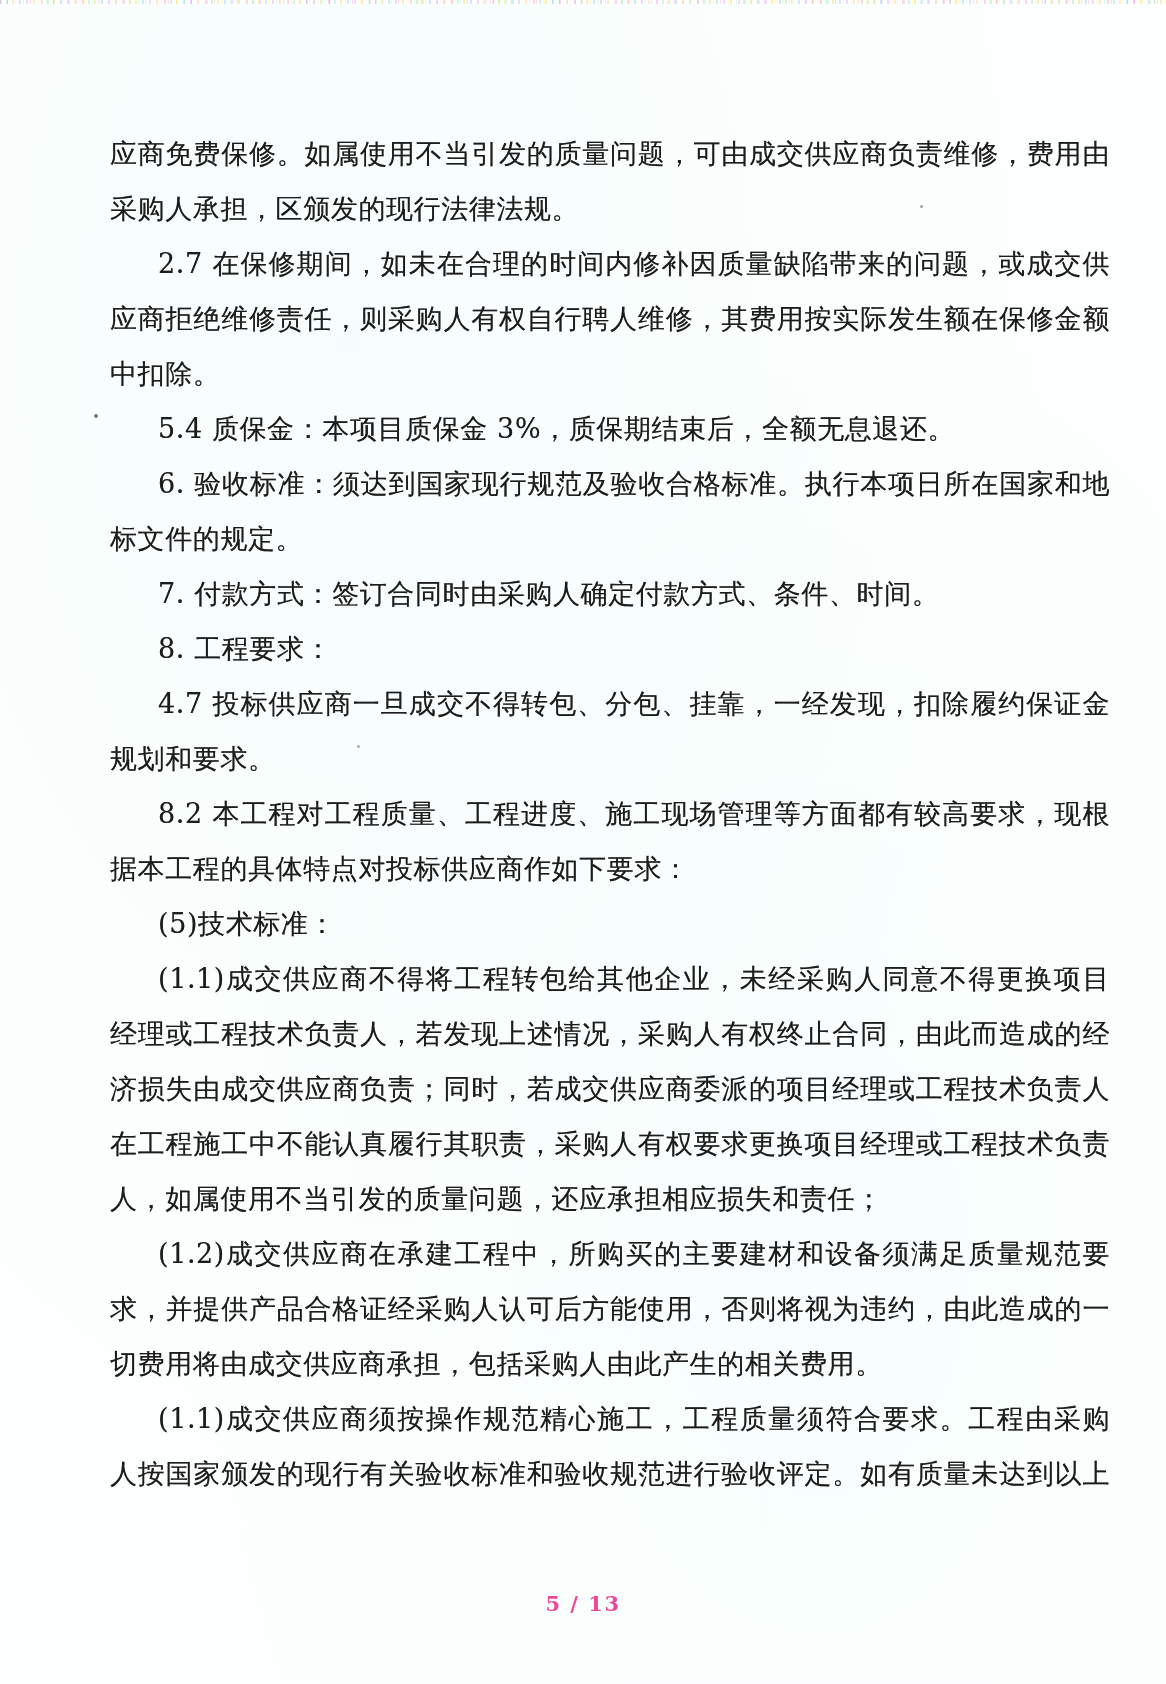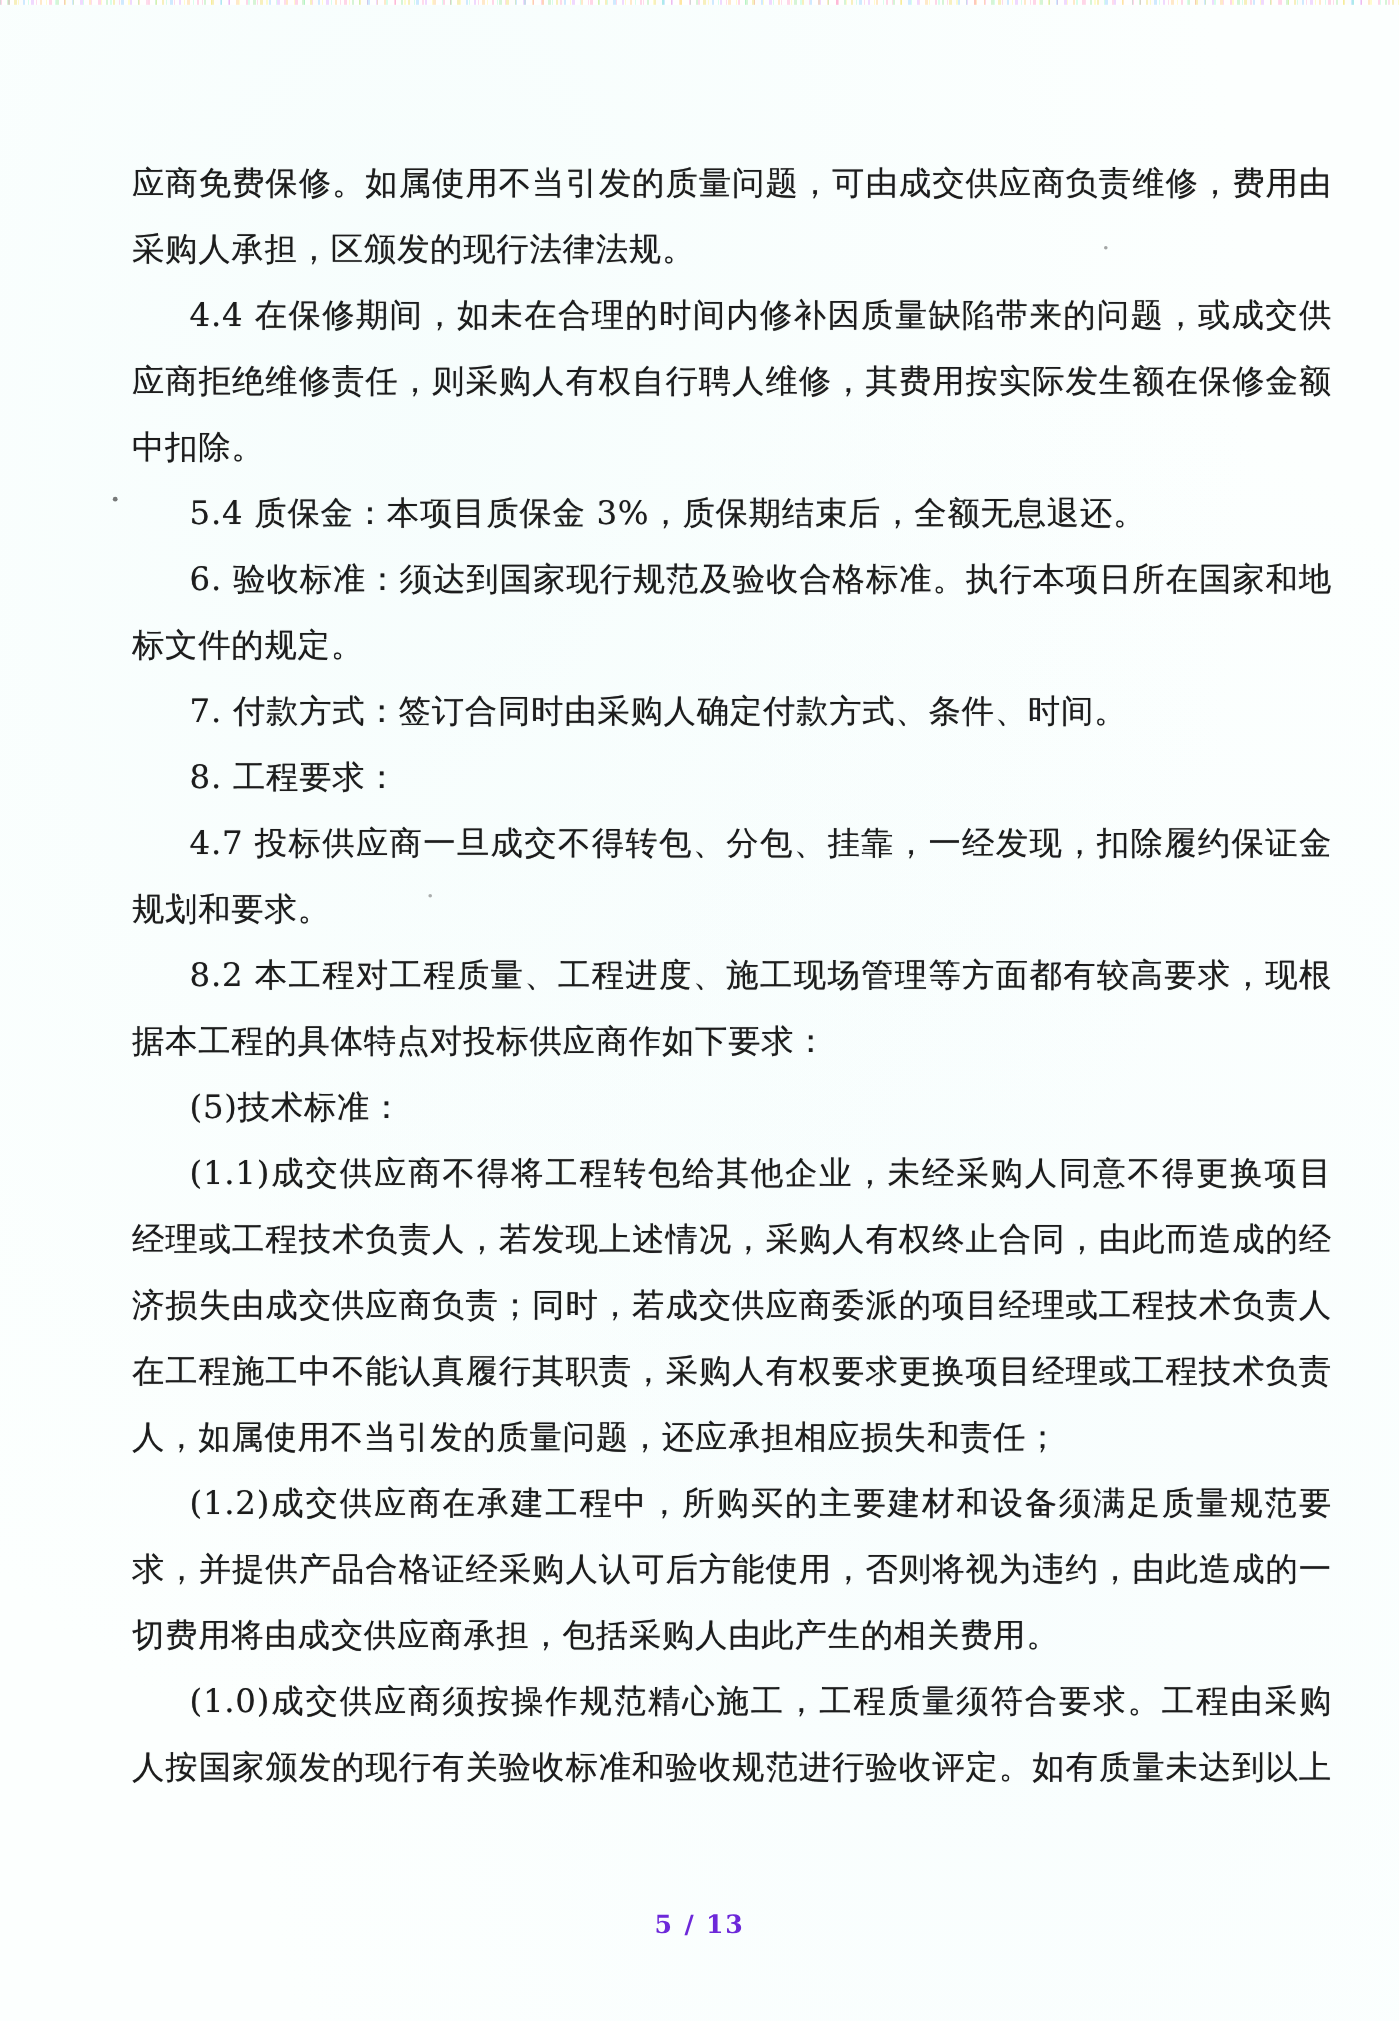--- a/index.html
+++ b/index.html
@@ -63,59 +63,59 @@
 
   .footer {
     position: absolute;
     top: 1591px;
     left: 0;
     width: 100%;
     text-align: center;
     font-size: 21px;
     font-weight: bold;
     letter-spacing: 1.5px;
-    color: #6d28d9;
+    color: #ec4899;
   }
 
   
   .speck { position: absolute; border-radius: 50%; background: #4c4c4c; }
   .speck.s1 { left: 94px;  top: 414px; width: 4px; height: 4px; opacity: .75; }
   .speck.s2 { left: 920px; top: 205px; width: 3px; height: 3px; opacity: .5; }
   .speck.s3 { left: 357px; top: 745px; width: 3px; height: 3px; opacity: .45; }
 </style>
 </head>
 <body>
 
 <div class="scan-noise"></div>
 
 <div class="doc-body" id="doc-body">
     <div class="line full">应商免费保修。如属使用不当引发的质量问题，可由成交供应商负责维修，费用由</div>
     <div class="line">采购人承担，区颁发的现行法律法规。</div>
-    <div class="line indent full">4.4 在保修期间，如未在合理的时间内修补因质量缺陷带来的问题，或成交供</div>
+    <div class="line indent full">2.7 在保修期间，如未在合理的时间内修补因质量缺陷带来的问题，或成交供</div>
     <div class="line full">应商拒绝维修责任，则采购人有权自行聘人维修，其费用按实际发生额在保修金额</div>
     <div class="line">中扣除。</div>
     <div class="line indent">5.4 质保金：本项目质保金 3%，质保期结束后，全额无息退还。</div>
     <div class="line indent full">6. 验收标准：须达到国家现行规范及验收合格标准。执行本项日所在国家和地</div>
     <div class="line">标文件的规定。</div>
     <div class="line indent">7. 付款方式：签订合同时由采购人确定付款方式、条件、时间。</div>
     <div class="line indent">8. 工程要求：</div>
     <div class="line indent full">4.7 投标供应商一旦成交不得转包、分包、挂靠，一经发现，扣除履约保证金</div>
     <div class="line">规划和要求。</div>
     <div class="line indent full">8.2 本工程对工程质量、工程进度、施工现场管理等方面都有较高要求，现根</div>
     <div class="line">据本工程的具体特点对投标供应商作如下要求：</div>
     <div class="line indent">(5)技术标准：</div>
     <div class="line indent full">(1.1)成交供应商不得将工程转包给其他企业，未经采购人同意不得更换项目</div>
     <div class="line full">经理或工程技术负责人，若发现上述情况，采购人有权终止合同，由此而造成的经</div>
     <div class="line full">济损失由成交供应商负责；同时，若成交供应商委派的项目经理或工程技术负责人</div>
     <div class="line full">在工程施工中不能认真履行其职责，采购人有权要求更换项目经理或工程技术负责</div>
     <div class="line">人，如属使用不当引发的质量问题，还应承担相应损失和责任；</div>
     <div class="line indent full">(1.2)成交供应商在承建工程中，所购买的主要建材和设备须满足质量规范要</div>
     <div class="line full">求，并提供产品合格证经采购人认可后方能使用，否则将视为违约，由此造成的一</div>
     <div class="line">切费用将由成交供应商承担，包括采购人由此产生的相关费用。</div>
-    <div class="line indent full">(1.0)成交供应商须按操作规范精心施工，工程质量须符合要求。工程由采购</div>
+    <div class="line indent full">(1.1)成交供应商须按操作规范精心施工，工程质量须符合要求。工程由采购</div>
     <div class="line full">人按国家颁发的现行有关验收标准和验收规范进行验收评定。如有质量未达到以上</div>
   </div>
 
 <div class="speck s1"></div>
 <div class="speck s2"></div>
 <div class="speck s3"></div>
 
 <div class="footer">5 / 13</div>
 
 </body></html>

